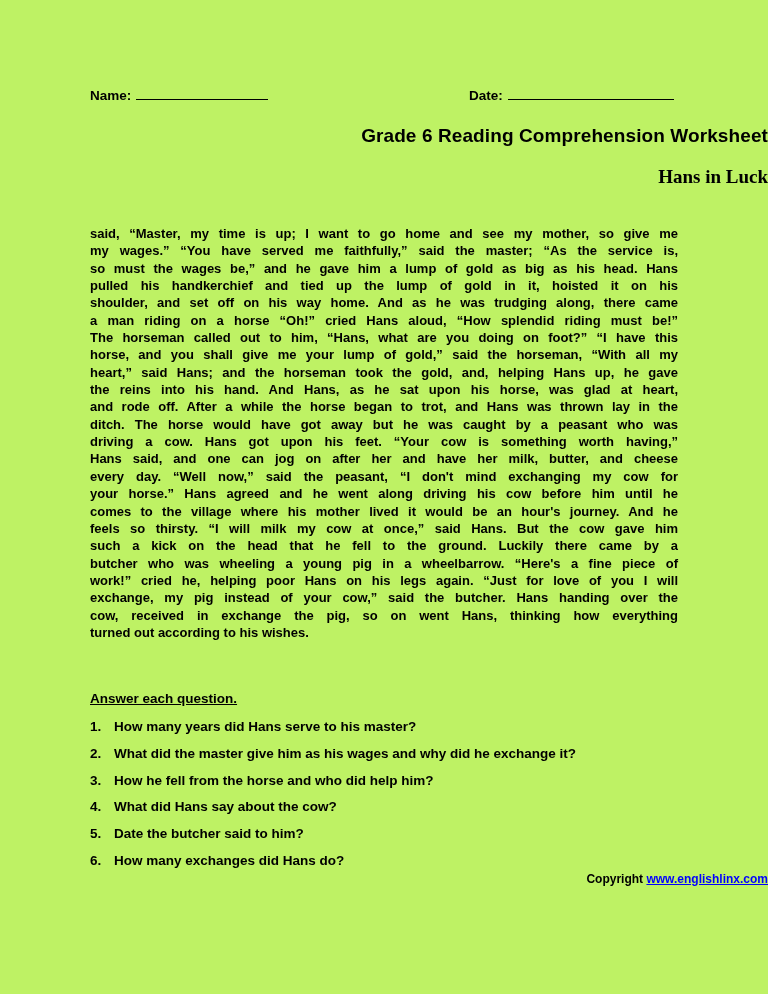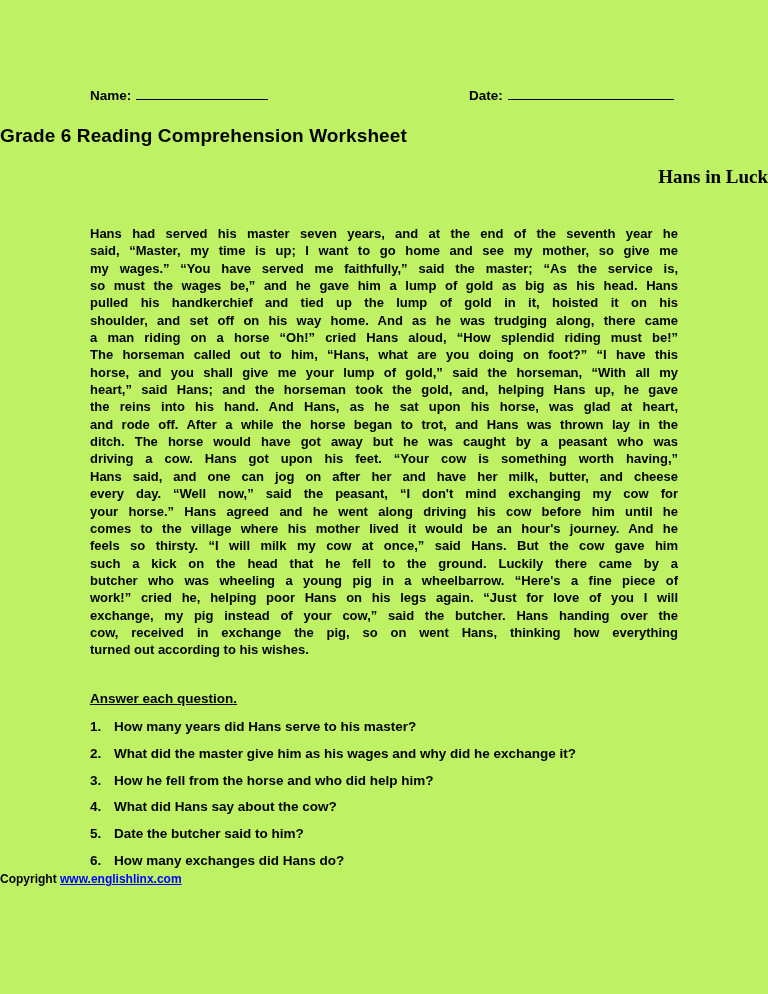--- a/index.html
+++ b/index.html
@@ -47,21 +47,21 @@
   }
   .blank-name { width: 132px; }
   .blank-date { width: 166px; }
 
   
   .worksheet-title {
     position: absolute;
     top: 125px;
     left: 0;
     width: 768px;
-    text-align: left;
+    text-align: right;
     font-size: 19px;
     font-weight: bold;
     letter-spacing: 0.1px;
   }
   .story-title {
     position: absolute;
     top: 166px;
     left: 0;
     width: 768px;
     text-align: right;
@@ -122,21 +122,21 @@
     width: 24px;
     flex: none;
   }
 
   
   .footer {
     position: absolute;
     top: 872px;
     left: 0;
     width: 768px;
-    text-align: left;
+    text-align: right;
     font-size: 12px;
     font-weight: bold;
   }
   .footer a {
     text-decoration: underline;
     cursor: pointer;
   }
 </style>
 </head>
 <body>
@@ -151,21 +151,20 @@
       <span>Date:</span><span class="blank blank-date"></span>
     </div>
   </div>
 
   <div class="worksheet-title">Grade 6 Reading Comprehension Worksheet</div>
 
   <div class="story-title">Hans in Luck</div>
 
 
   <div class="story">
-    <div class="jline">Hans had served his master seven years, and at the end of the seventh year he</div>
     <div class="jline">said, “Master, my time is up; I want to go home and see my mother, so give me</div>
     <div class="jline">my wages.” “You have served me faithfully,” said the master; “As the service is,</div>
     <div class="jline">so must the wages be,” and he gave him a lump of gold as big as his head. Hans</div>
     <div class="jline">pulled his handkerchief and tied up the lump of gold in it, hoisted it on his</div>
     <div class="jline">shoulder, and set off on his way home. And as he was trudging along, there came</div>
     <div class="jline">a man riding on a horse “Oh!” cried Hans aloud, “How splendid riding must be!”</div>
     <div class="jline">The horseman called out to him, “Hans, what are you doing on foot?” “I have this</div>
     <div class="jline">horse, and you shall give me your lump of gold,” said the horseman, “With all my</div>
     <div class="jline">heart,” said Hans; and the horseman took the gold, and, helping Hans up, he gave</div>
     <div class="jline">the reins into his hand. And Hans, as he sat upon his horse, was glad at heart,</div>

